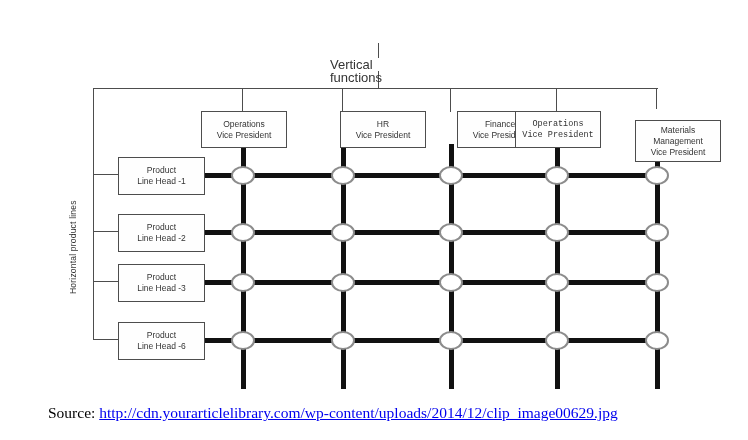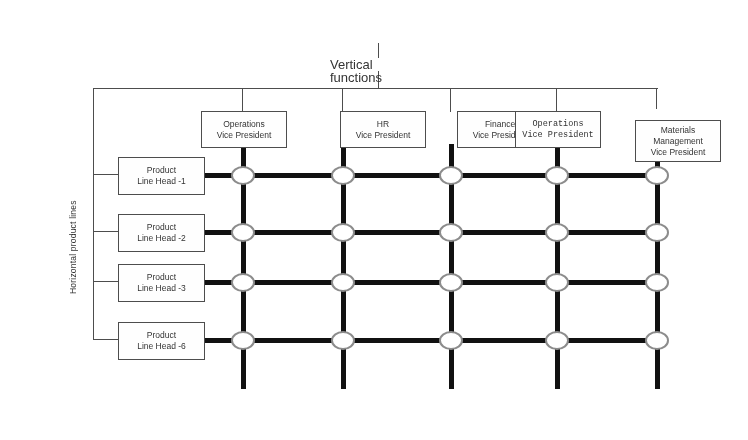--- a/index.html
+++ b/index.html
@@ -112,14 +112,19 @@
     <div class="mnode" style="left: 439px; top: 272.5px;"></div>
     <div class="mnode" style="left: 545px; top: 272.5px;"></div>
     <div class="mnode" style="left: 645px; top: 272.5px;"></div>
     <div class="mnode" style="left: 231px; top: 330.5px;"></div>
     <div class="mnode" style="left: 331px; top: 330.5px;"></div>
     <div class="mnode" style="left: 439px; top: 330.5px;"></div>
     <div class="mnode" style="left: 545px; top: 330.5px;"></div>
     <div class="mnode" style="left: 645px; top: 330.5px;"></div>
     <div id="grid"></div>
 
+  <div class="source">
+    <span>Source:</span>
+    <span> </span>
+    <span class="link">http://cdn.yourarticlelibrary.com/wp-content/uploads/2014/12/clip_image00629.jpg</span>
+  </div>
 
 </div>
 
 </body></html>

